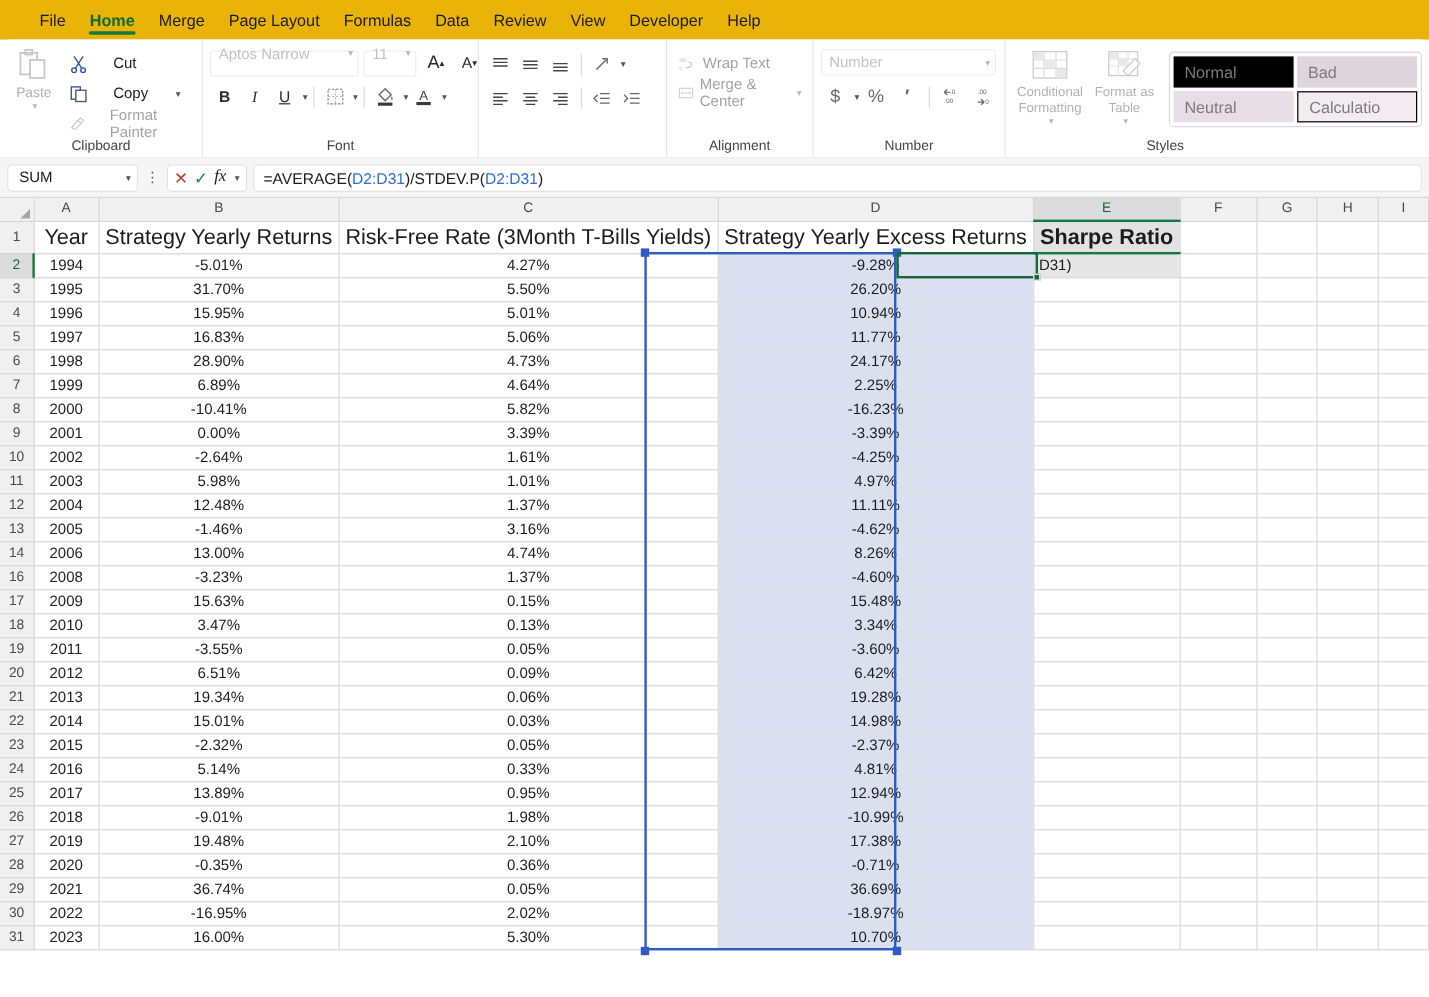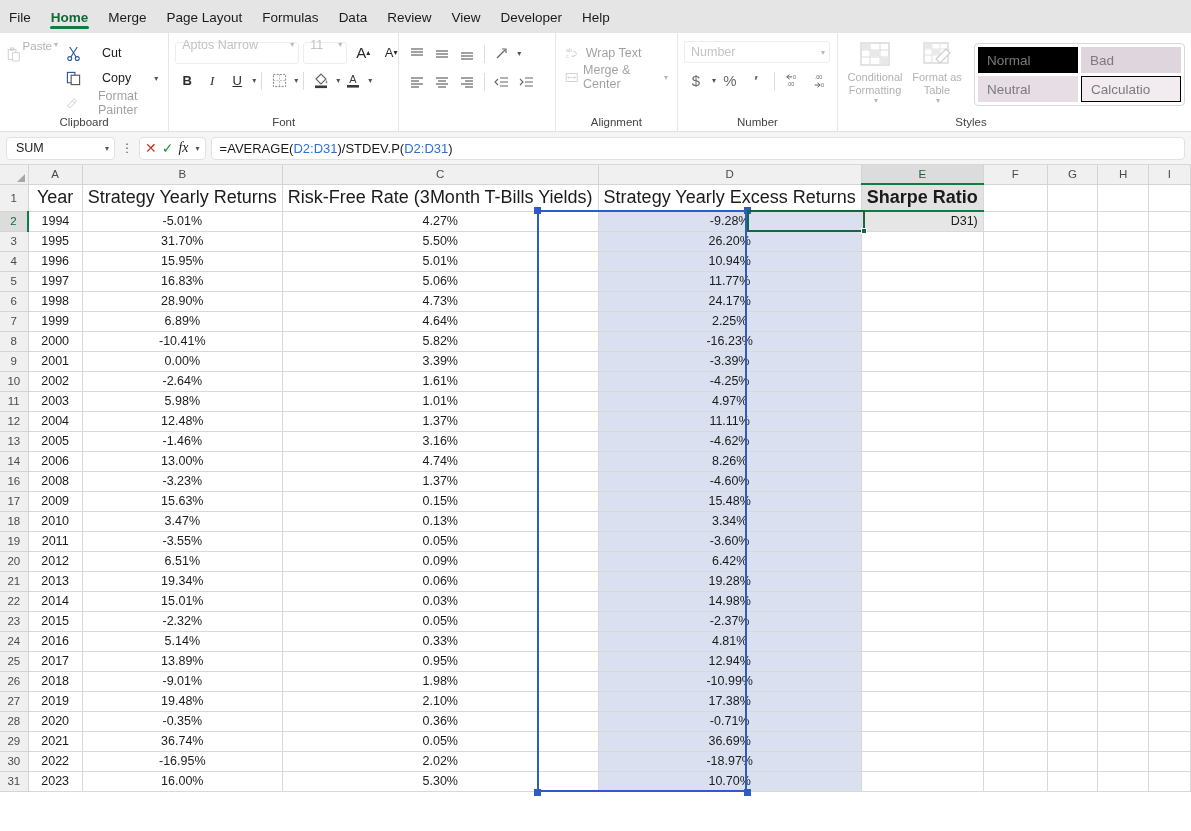--- a/index.html
+++ b/index.html
@@ -7,24 +7,24 @@
     width: 1191px; height: 831px;
     font-family: "Liberation Sans", sans-serif;
     background: #ffffff;
     overflow: hidden;
     -webkit-font-smoothing: antialiased;
   }
 
   
   .tabbar {
     height: 33px;
-    background: #e5e5e5;
+    background: #eab308;
     display: flex;
     align-items: center;
-    padding-left: 0;
+    padding-left: 24px;
     gap: 2px;
   }
   .tab {
     font-size: 13.5px;
     color: #1b1b1b;
     padding: 5px 9px 4px 9px;
     position: relative;
     white-space: nowrap;
     cursor: default;
     border-radius: 3px;
@@ -67,21 +67,21 @@
     line-height: 17px;
     position: relative;
   }
 
   .disabled { opacity: .42; }
 
   
   .g-clipboard { width: 170px; }
   .paste-btn {
     width: 52px;
-    display: flex; flex-direction: row; align-items: flex-start;
+    display: flex; flex-direction: column; align-items: center;
     padding-top: 3px;
     font-size: 11.5px; color: #444;
   }
   .clip-right { display: flex; flex-direction: column; gap: 3px; padding-top: 5px; padding-left: 4px;}
   .clip-item {
     display: flex; align-items: center; gap: 21px;
     font-size: 12.5px; color: #1b1b1b;
     height: 22px; padding: 0 4px;
     border-radius: 3px;
   }
@@ -275,21 +275,21 @@
   }
   td.cell.hdr { font-size: 18px; }
   td.cell.hdr-e {
     background: #e2e2e2;
     font-weight: bold;
     border-bottom: 2px solid #107c41;
   }
   td.cell.inrange { background: #dae0f0; }
   td.cell.editing {
     background: #e6e6e6;
-    text-align: right;
+    text-align: left;
     padding-left: 4px;
   }
   .rowh1 { height: 27px !important; }
 
   
   .rangebox {
     position: absolute;
     border: 2px solid #2f5bc4;
     pointer-events: none;
   }

